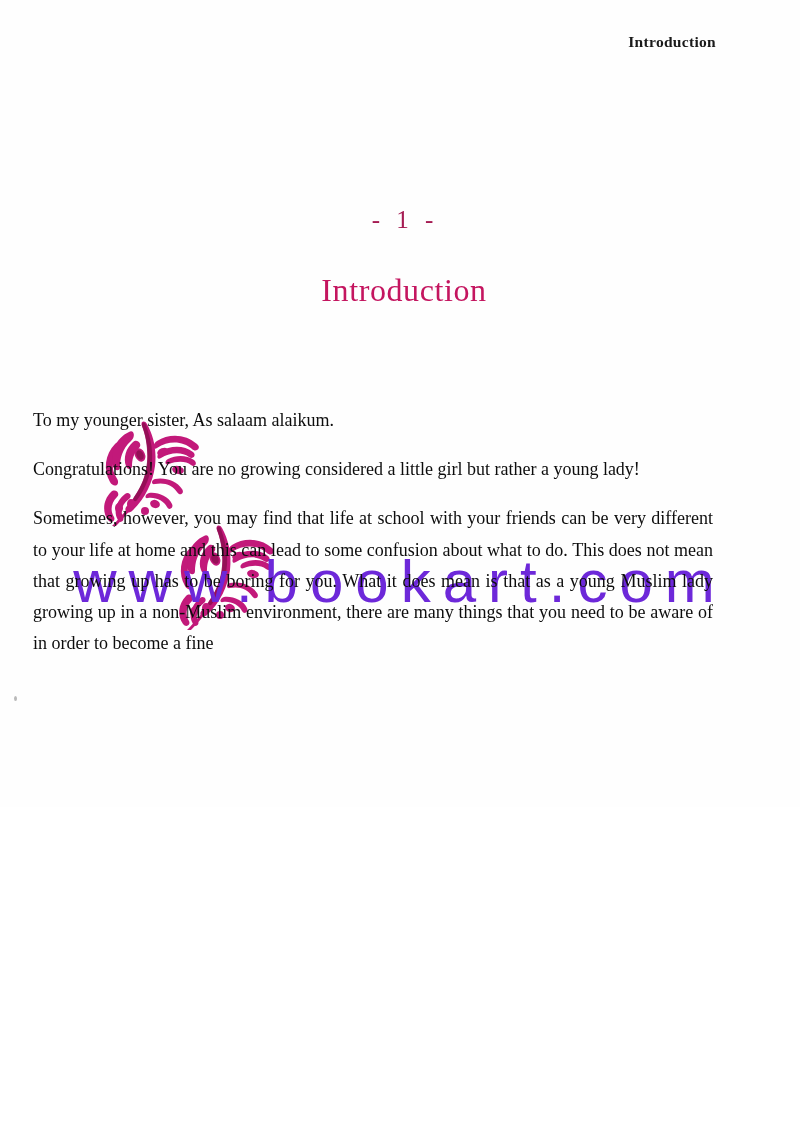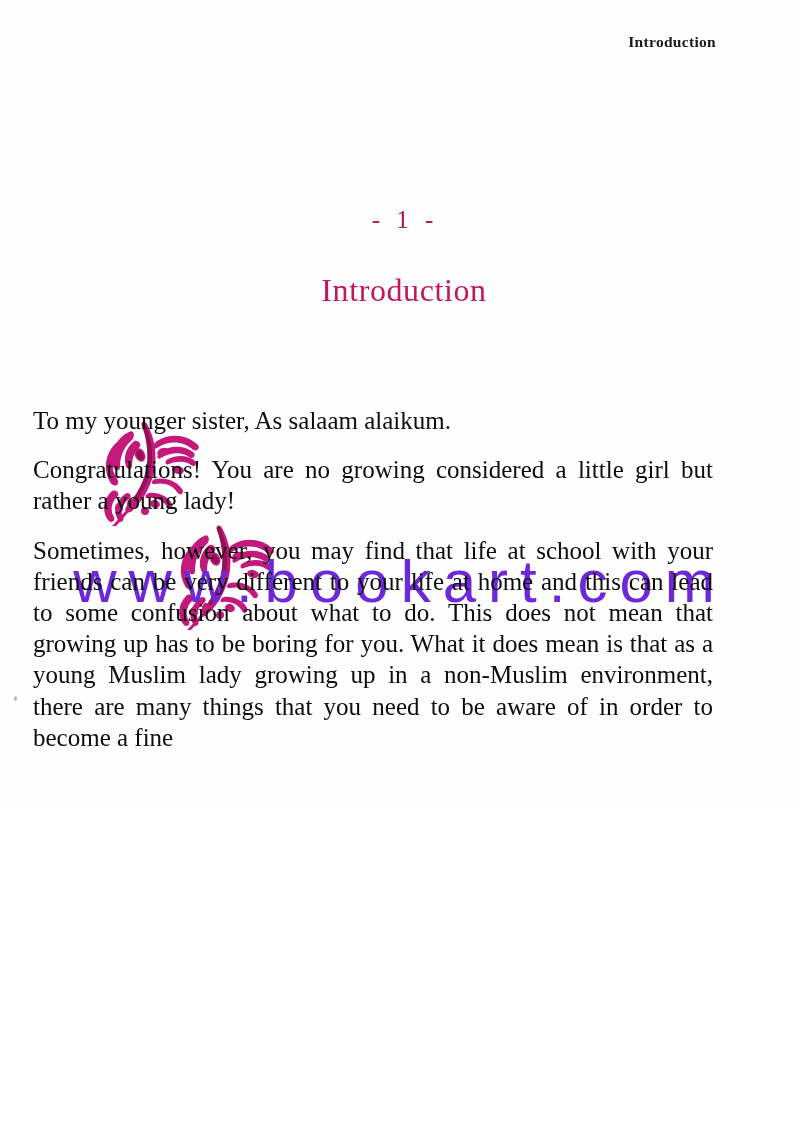--- a/index.html
+++ b/index.html
@@ -54,21 +54,21 @@
     letter-spacing: 0.6px;
     color: #C4155F;
   }
 
   
   .body-text {
     position: absolute;
     top: 405px;
     left: 33px;
     width: 680px;
-    font-size: 25px;
+    font-size: 18px;
     line-height: 31.2px;
     text-align: justify;
     color: #0d0d0d;
   }
   .body-text p {
     margin: 0 0 18px 0;
   }
   .para-1 { margin-left: 268px; margin-bottom: 19px; }
   .para-2 { margin-left: 268px; margin-bottom: 22px; }
   .para-3 { text-indent: 178px; margin-bottom: 22px; }

